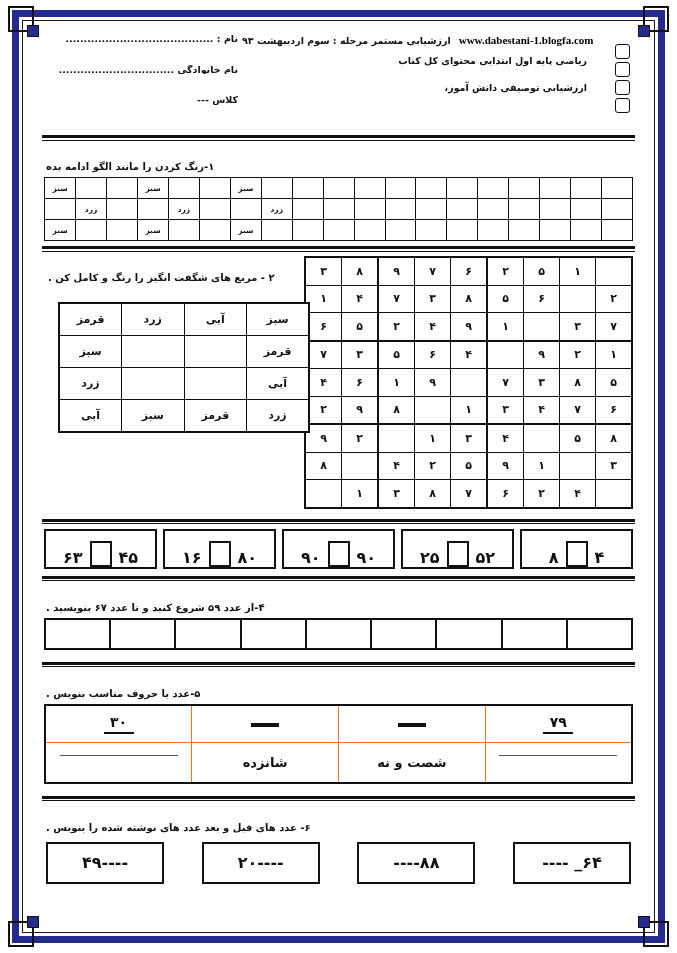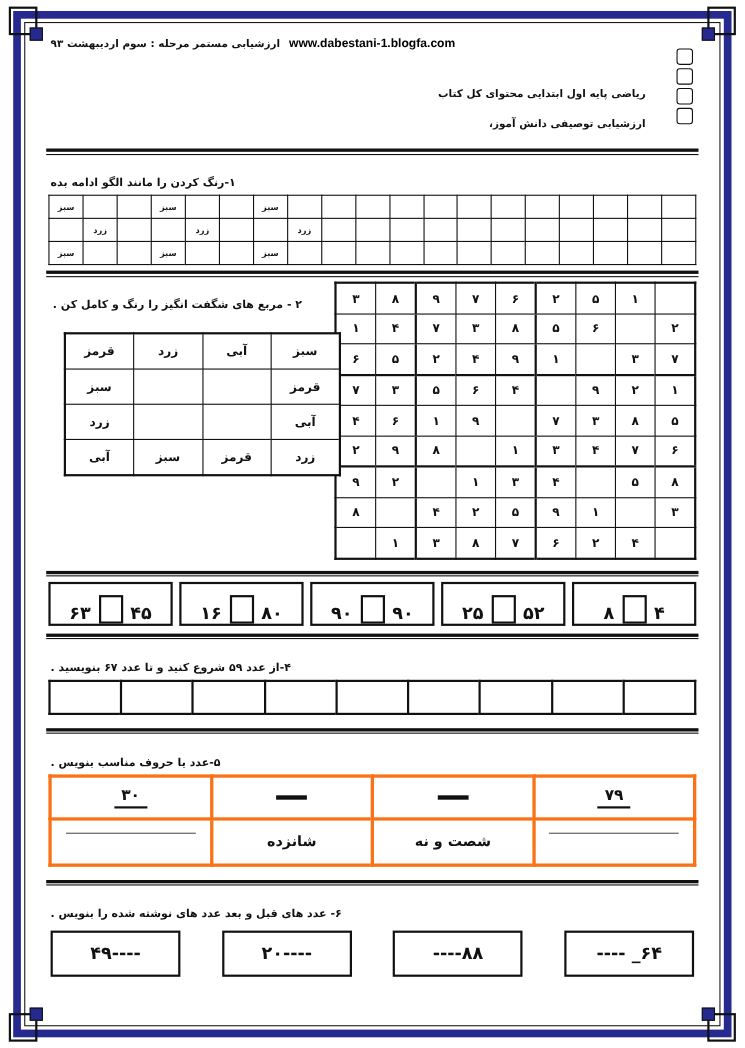--- a/index.html
+++ b/index.html
@@ -111,28 +111,28 @@
     flex-direction: row-reverse;
     align-items: baseline;
     justify-content: flex-start;
     gap: 8px;
     font-size: 9.5px;
     font-weight: bold;
     color: #111;
     white-space: nowrap;
   }
   .hdr-site {
-    font-family: Liberation Sans, sans-serif;
+    font-family: Liberation Serif, serif;
     font-size: 11px;
     font-weight: bold;
     direction: ltr;
     color: #000;
   }
   .hdr-rows {
-    margin-top: 26px;
+    margin-top: 1px;
     font-size: 9.5px;
     font-weight: bold;
     color: #111;
   }
   .hdr-row {
     height: 27px;
     display: flex;
     align-items: center;
     justify-content: flex-start;
     padding-right: 18px;
@@ -293,21 +293,21 @@
     border: 2px solid #111;
   }
 
   
   table.words {
     width: 100%;
     border: 2.6px solid #111;
   }
   table.words td {
     height: 34px;
-    border: 3px solid #f97316;
+    border: 1px solid #f97316;
     font-size: 13px;
     font-weight: bold;
   }
   table.words td.numcell {
     font-size: 14px;
   }
   .underline-long {
     display: inline-block;
     width: 118px;
     border-bottom: 1.6px solid #555;
@@ -365,20 +365,31 @@
   <div class="frame-inner"></div>
   <div class="corner tl"></div>
   <div class="corner tr"></div>
   <div class="corner bl"></div>
   <div class="corner br"></div>
 
   <div class="content">
 
     <div class="header">
 
+      <div class="hdr-fields">
+        <div class="hdr-field">
+          <span>نام : </span><span class="dots">.........................................</span>
+        </div>
+        <div class="hdr-field">
+          <span>نام خانوادگی </span><span class="dots">................................</span>
+        </div>
+        <div class="hdr-field">
+          <span>کلاس ---</span>
+        </div>
+      </div>
 
       <div class="hdr-center">
         <div class="hdr-line1">
           <span>ارزشیابی مستمر   مرحله : سوم  اردیبهشت ۹۳</span>
           <span class="hdr-site">www.dabestani-1.blogfa.com</span>
         </div>
         <div class="hdr-rows">
           <div class="hdr-row">ریاضی پایه اول ابتدایی  محتوای کل کتاب</div>
           <div class="hdr-row">ارزشیابی توصیفی دانش آموز،</div>
         </div>

